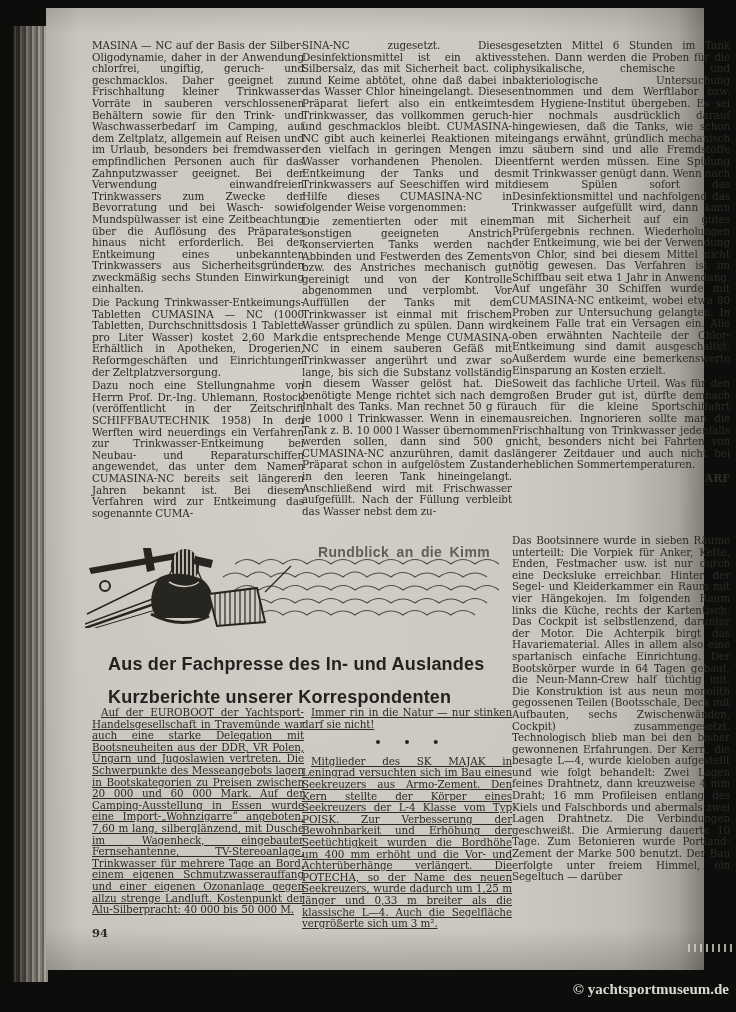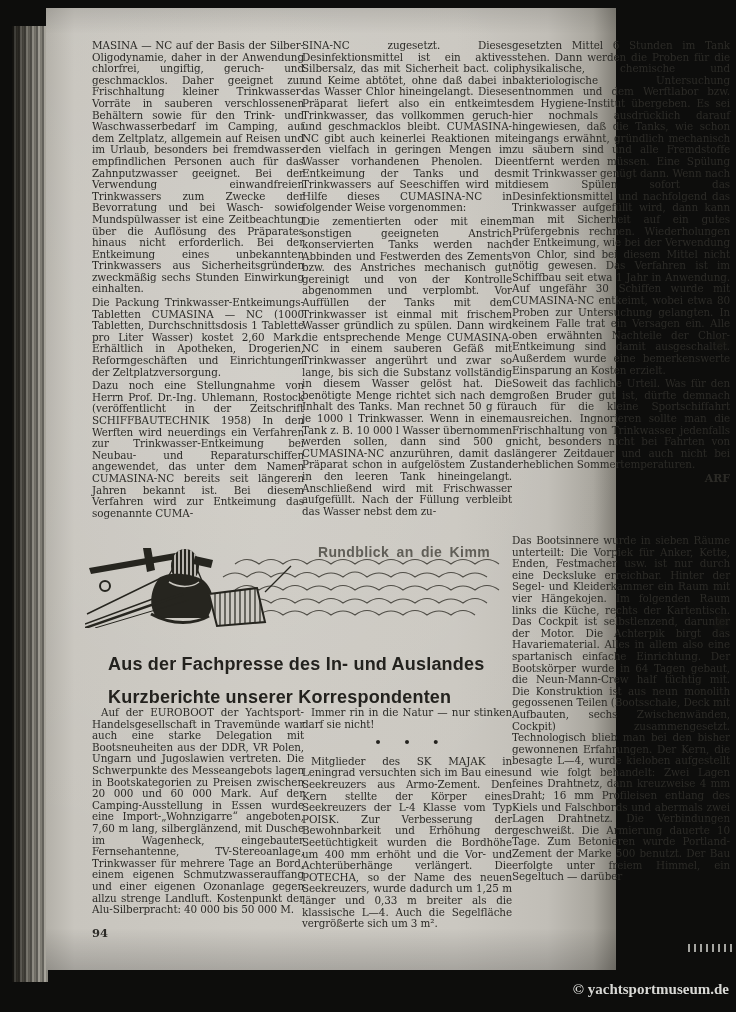--- a/index.html
+++ b/index.html
@@ -5,36 +5,36 @@
   html,body{margin:0;padding:0;background:#0b0b0a;}
   .scan{position:relative;width:736px;height:1012px;background:#0d0d0c;overflow:hidden;
         font-family:"DejaVu Serif",serif;}
   
   .page-edges{position:absolute;left:12px;top:26px;width:36px;height:956px;
     background:
       linear-gradient(90deg,#191814 0%,#403d36 22%,#6d6a61 45%,#8d8a80 70%,#a3a096 100%),
       repeating-linear-gradient(90deg,rgba(0,0,0,.35) 0 2px,rgba(255,255,255,.10) 2px 4px,rgba(0,0,0,.15) 4px 6px);
     background-blend-mode:overlay;}
   
-  .paper{position:absolute;left:46px;top:8px;width:570px;height:962px;
+  .paper{position:absolute;left:46px;top:8px;width:658px;height:962px;
     background:
       radial-gradient(120% 90% at 32% 38%,rgba(255,255,255,.10),transparent 60%),
       linear-gradient(90deg,#b3b0a8 0%,#c8c5be 5%,#cdcac3 38%,#cbc8c1 72%,#c1beb7 88%,#a9a69e 96%,#817e76 100%);
     color:#2b2a26;}
   .paper::before{content:"";position:absolute;inset:0;
     background:linear-gradient(180deg,rgba(0,0,0,.10),transparent 26px,transparent 920px,rgba(0,0,0,.18));}
   .spot{position:absolute;border-radius:50%;
     background:radial-gradient(ellipse at 40% 50%,rgba(25,24,20,.55),rgba(25,24,20,.18) 55%,transparent 75%);}
   .spot1{left:668px;top:326px;width:18px;height:20px;}
   .spot2{left:666px;top:604px;width:20px;height:22px;}
   
   .col{position:absolute;font-size:10.4px;line-height:11.6px;text-align:justify;
        letter-spacing:-.1px;color:#2c2b27;}
   .col p{margin:0 0 2px 0;}
-  .col p.indent{text-indent:9px;}
+  .col p.indent{text-indent:9px;text-decoration:underline;}
   .top-col1{left:46px;top:32px;width:212px;}
   .top-col2{left:256px;top:32px;width:210px;}
   .top-col3{left:466px;top:32px;width:218px;}
   .bot-col1{left:46px;top:699px;width:212px;}
   .bot-col2{left:256px;top:699px;width:210px;}
   .bot-col3{left:466px;top:527px;width:218px;}
   .signature{display:block;text-align:right;font-weight:bold;font-size:11px;margin-top:1px;}
   .separator{text-align:center;font-weight:bold;font-size:11px;letter-spacing:9px;
              margin:7px 0 7px 9px;color:#23221e;}
   

